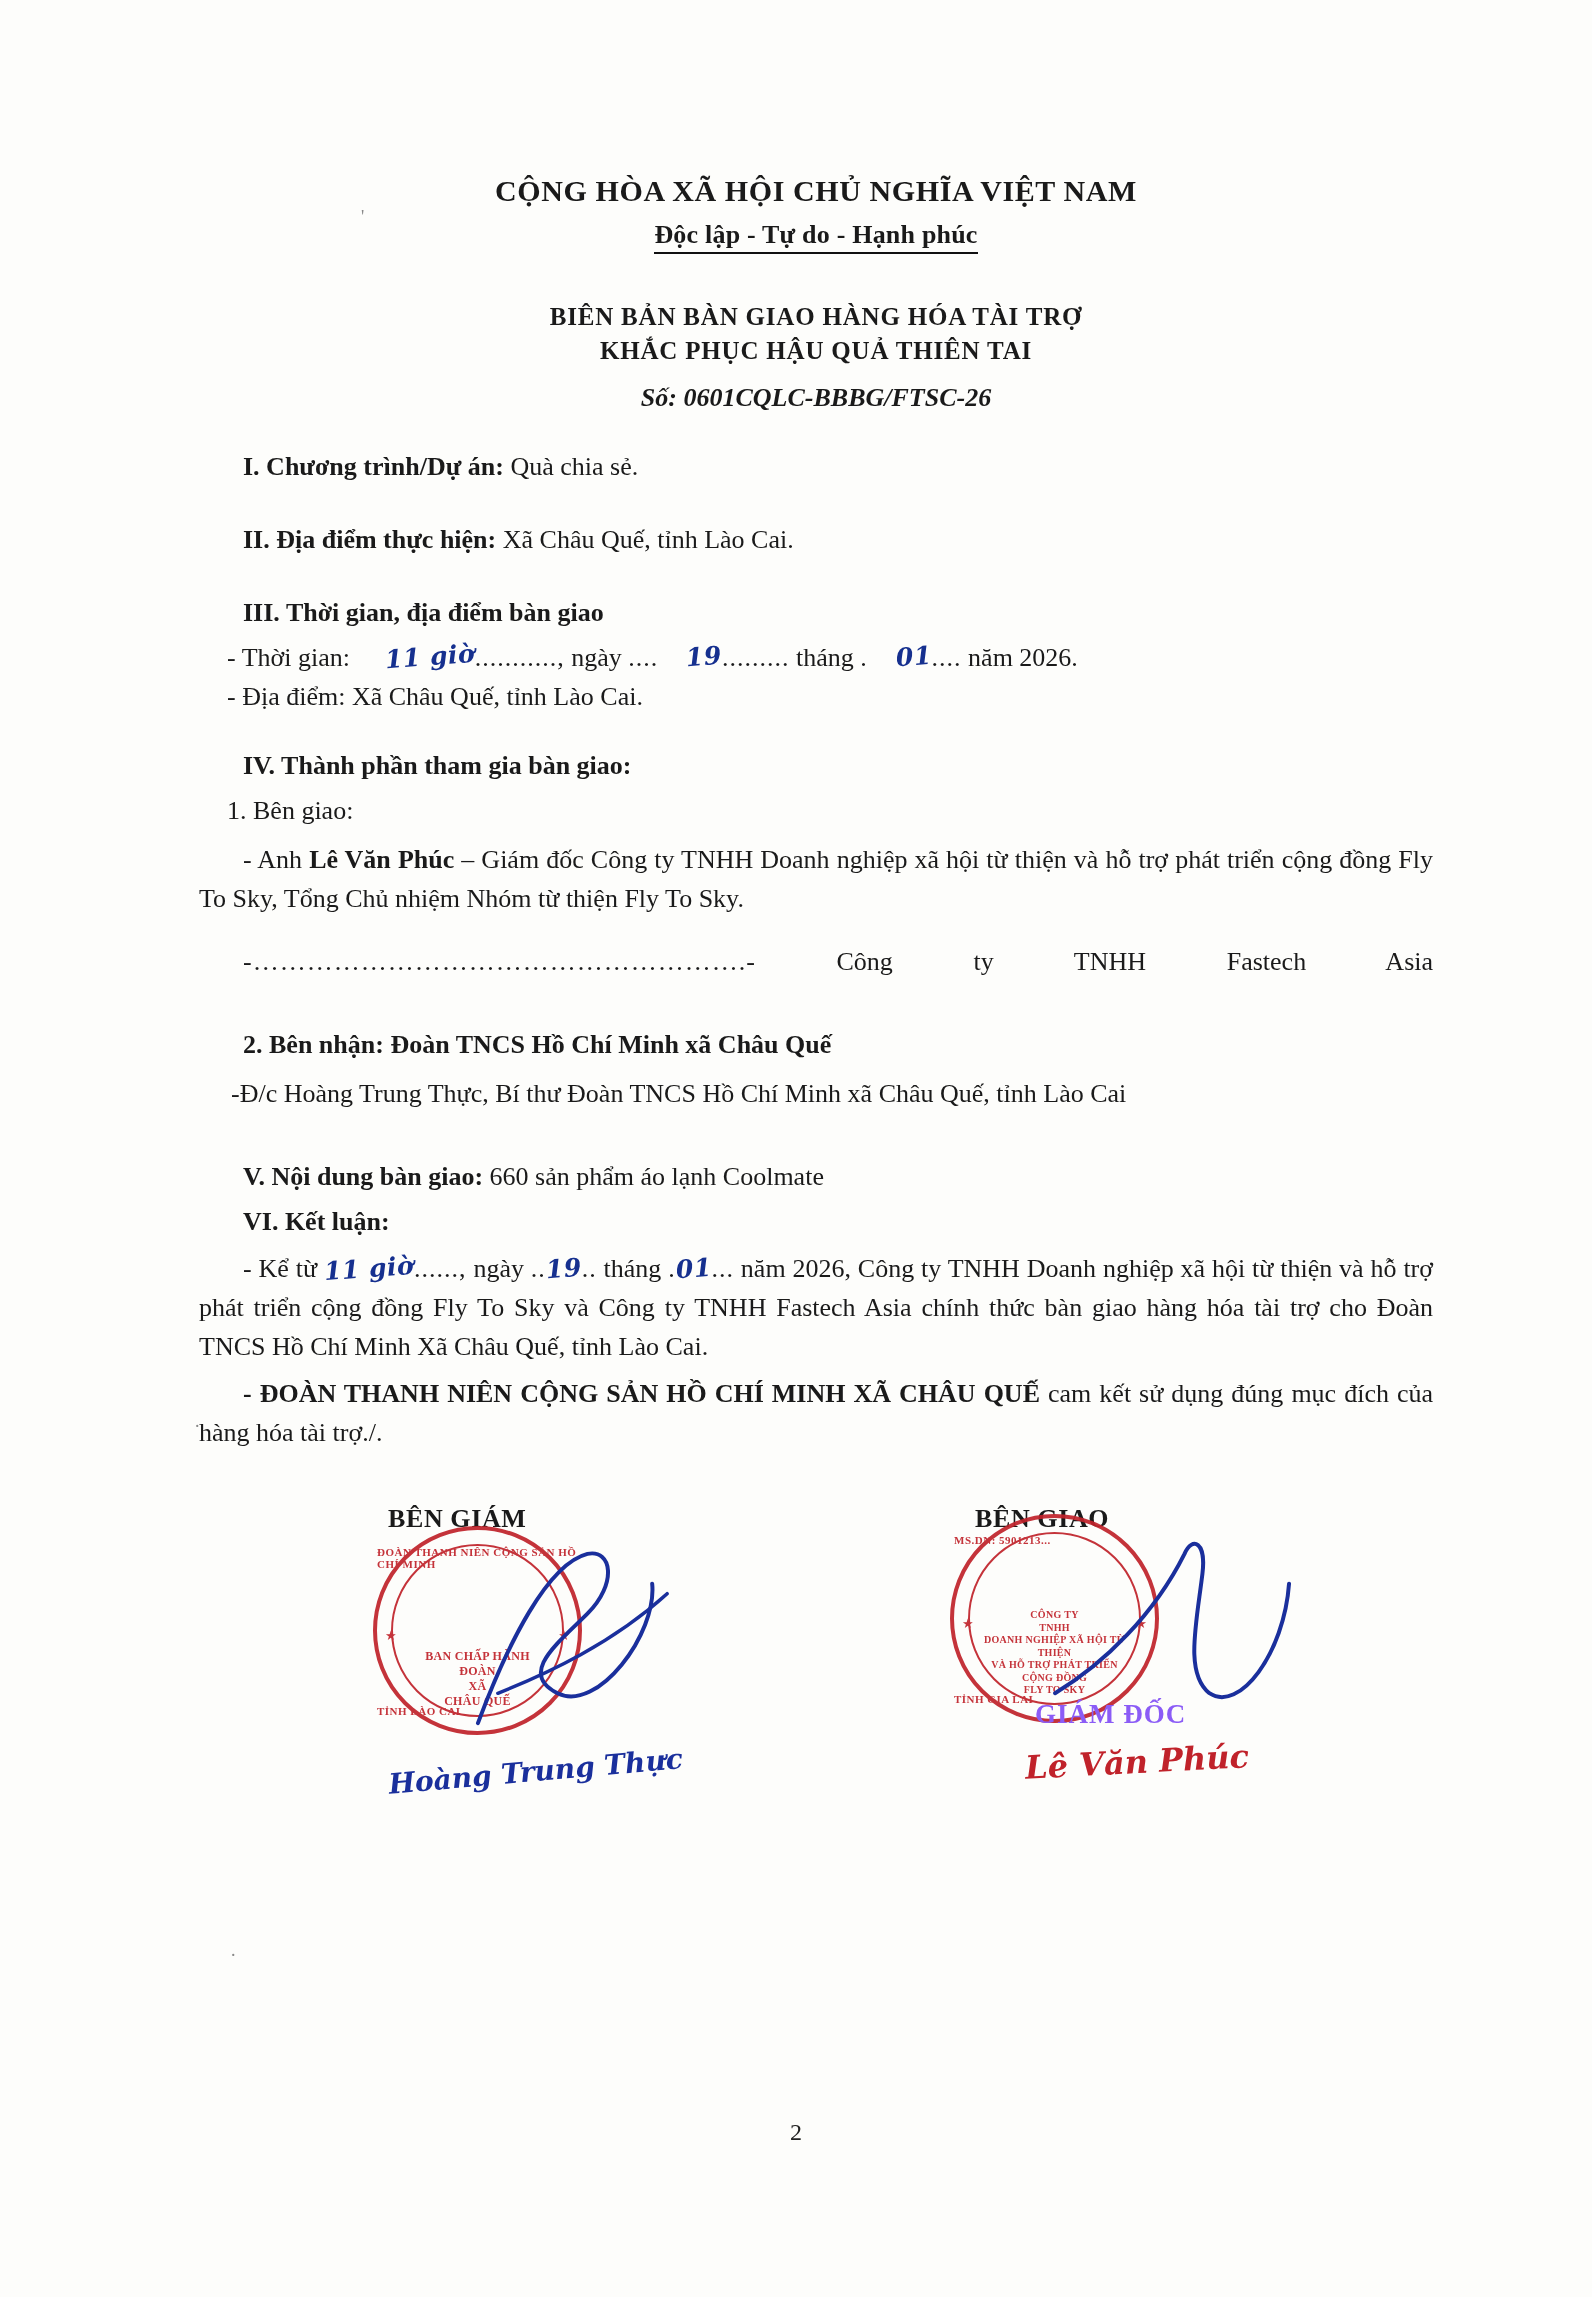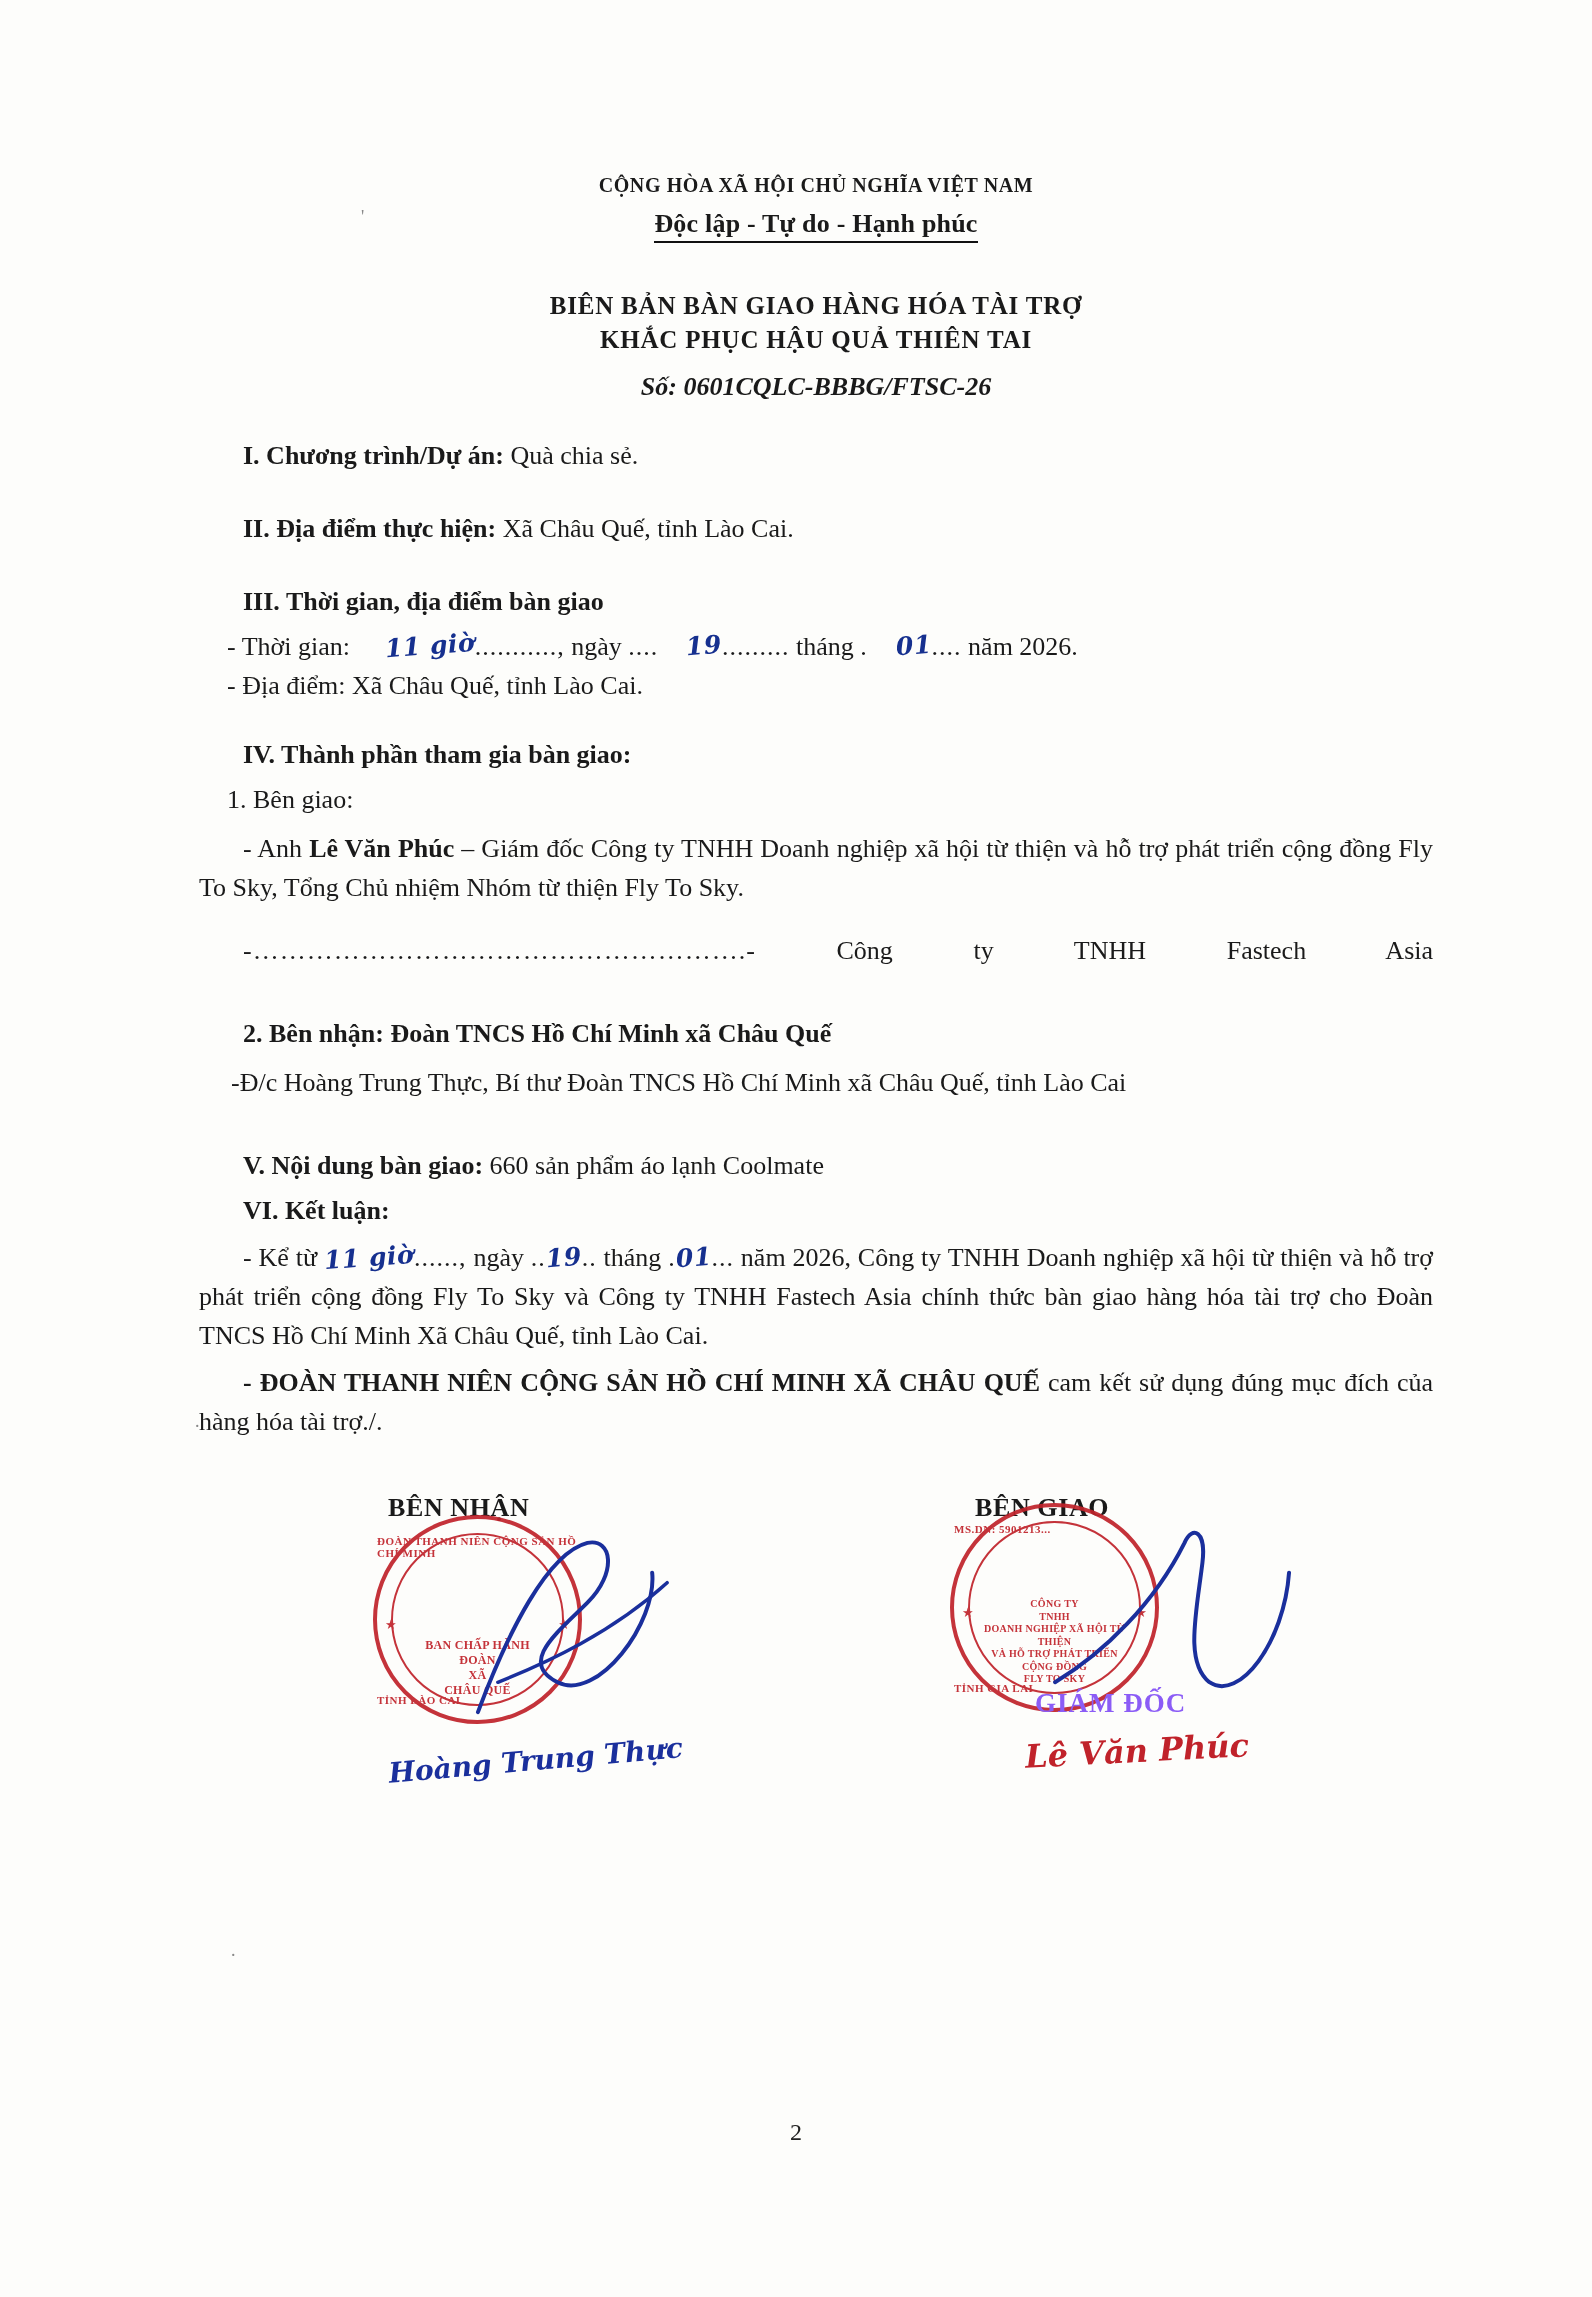--- a/index.html
+++ b/index.html
@@ -25,21 +25,21 @@
     top: 0;
     width: 1234px;
   }
 
   
   .hdr {
     text-align: center;
     margin-top: 174px;
   }
   .hdr .nation {
-    font-size: 20px;
+    font-size: 30px;
     font-weight: bold;
     letter-spacing: 0.6px;
   }
   .hdr .motto {
     font-size: 26px;
     font-weight: bold;
     margin-top: 12px;
     display: inline-block;
     border-bottom: 2px solid #111;
     padding-bottom: 2px;
@@ -301,21 +301,21 @@
       <span class="dots">.</span><span class="hand">01</span><span class="dots">...</span>
       <span>năm 2026, Công ty TNHH Doanh nghiệp xã hội từ thiện và hỗ trợ phát triển cộng đồng Fly To Sky và Công ty TNHH Fastech Asia chính thức bàn giao hàng hóa tài trợ cho Đoàn TNCS Hồ Chí Minh Xã Châu Quế, tỉnh Lào Cai.</span>
     </div>
     <div class="sec noindent" style="margin-top:8px;">
       <span class="lbl" style="margin-left:44px;">- ĐOÀN THANH NIÊN CỘNG SẢN HỒ CHÍ MINH XÃ CHÂU QUẾ</span>
       <span>cam kết sử dụng đúng mục đích của hàng hóa tài trợ./.</span>
     </div>
 
     <div class="sign-area">
 
-      <div class="sign-col sign-left">BÊN NHẬN</div>
+      <div class="sign-col sign-left">BÊN GIÁM</div>
       <div class="sign-col sign-right">BÊN GIAO</div>
 
       <div class="stamp stamp1">
         <div class="stamp-arc-top">ĐOÀN THANH NIÊN CỘNG SẢN HỒ CHÍ MINH</div>
         <div class="stamp-inner">
           <div>BAN CHẤP HÀNH</div>
           <div>ĐOÀN</div>
           <div>XÃ</div>
           <div>CHÂU QUẾ</div>
         </div>

